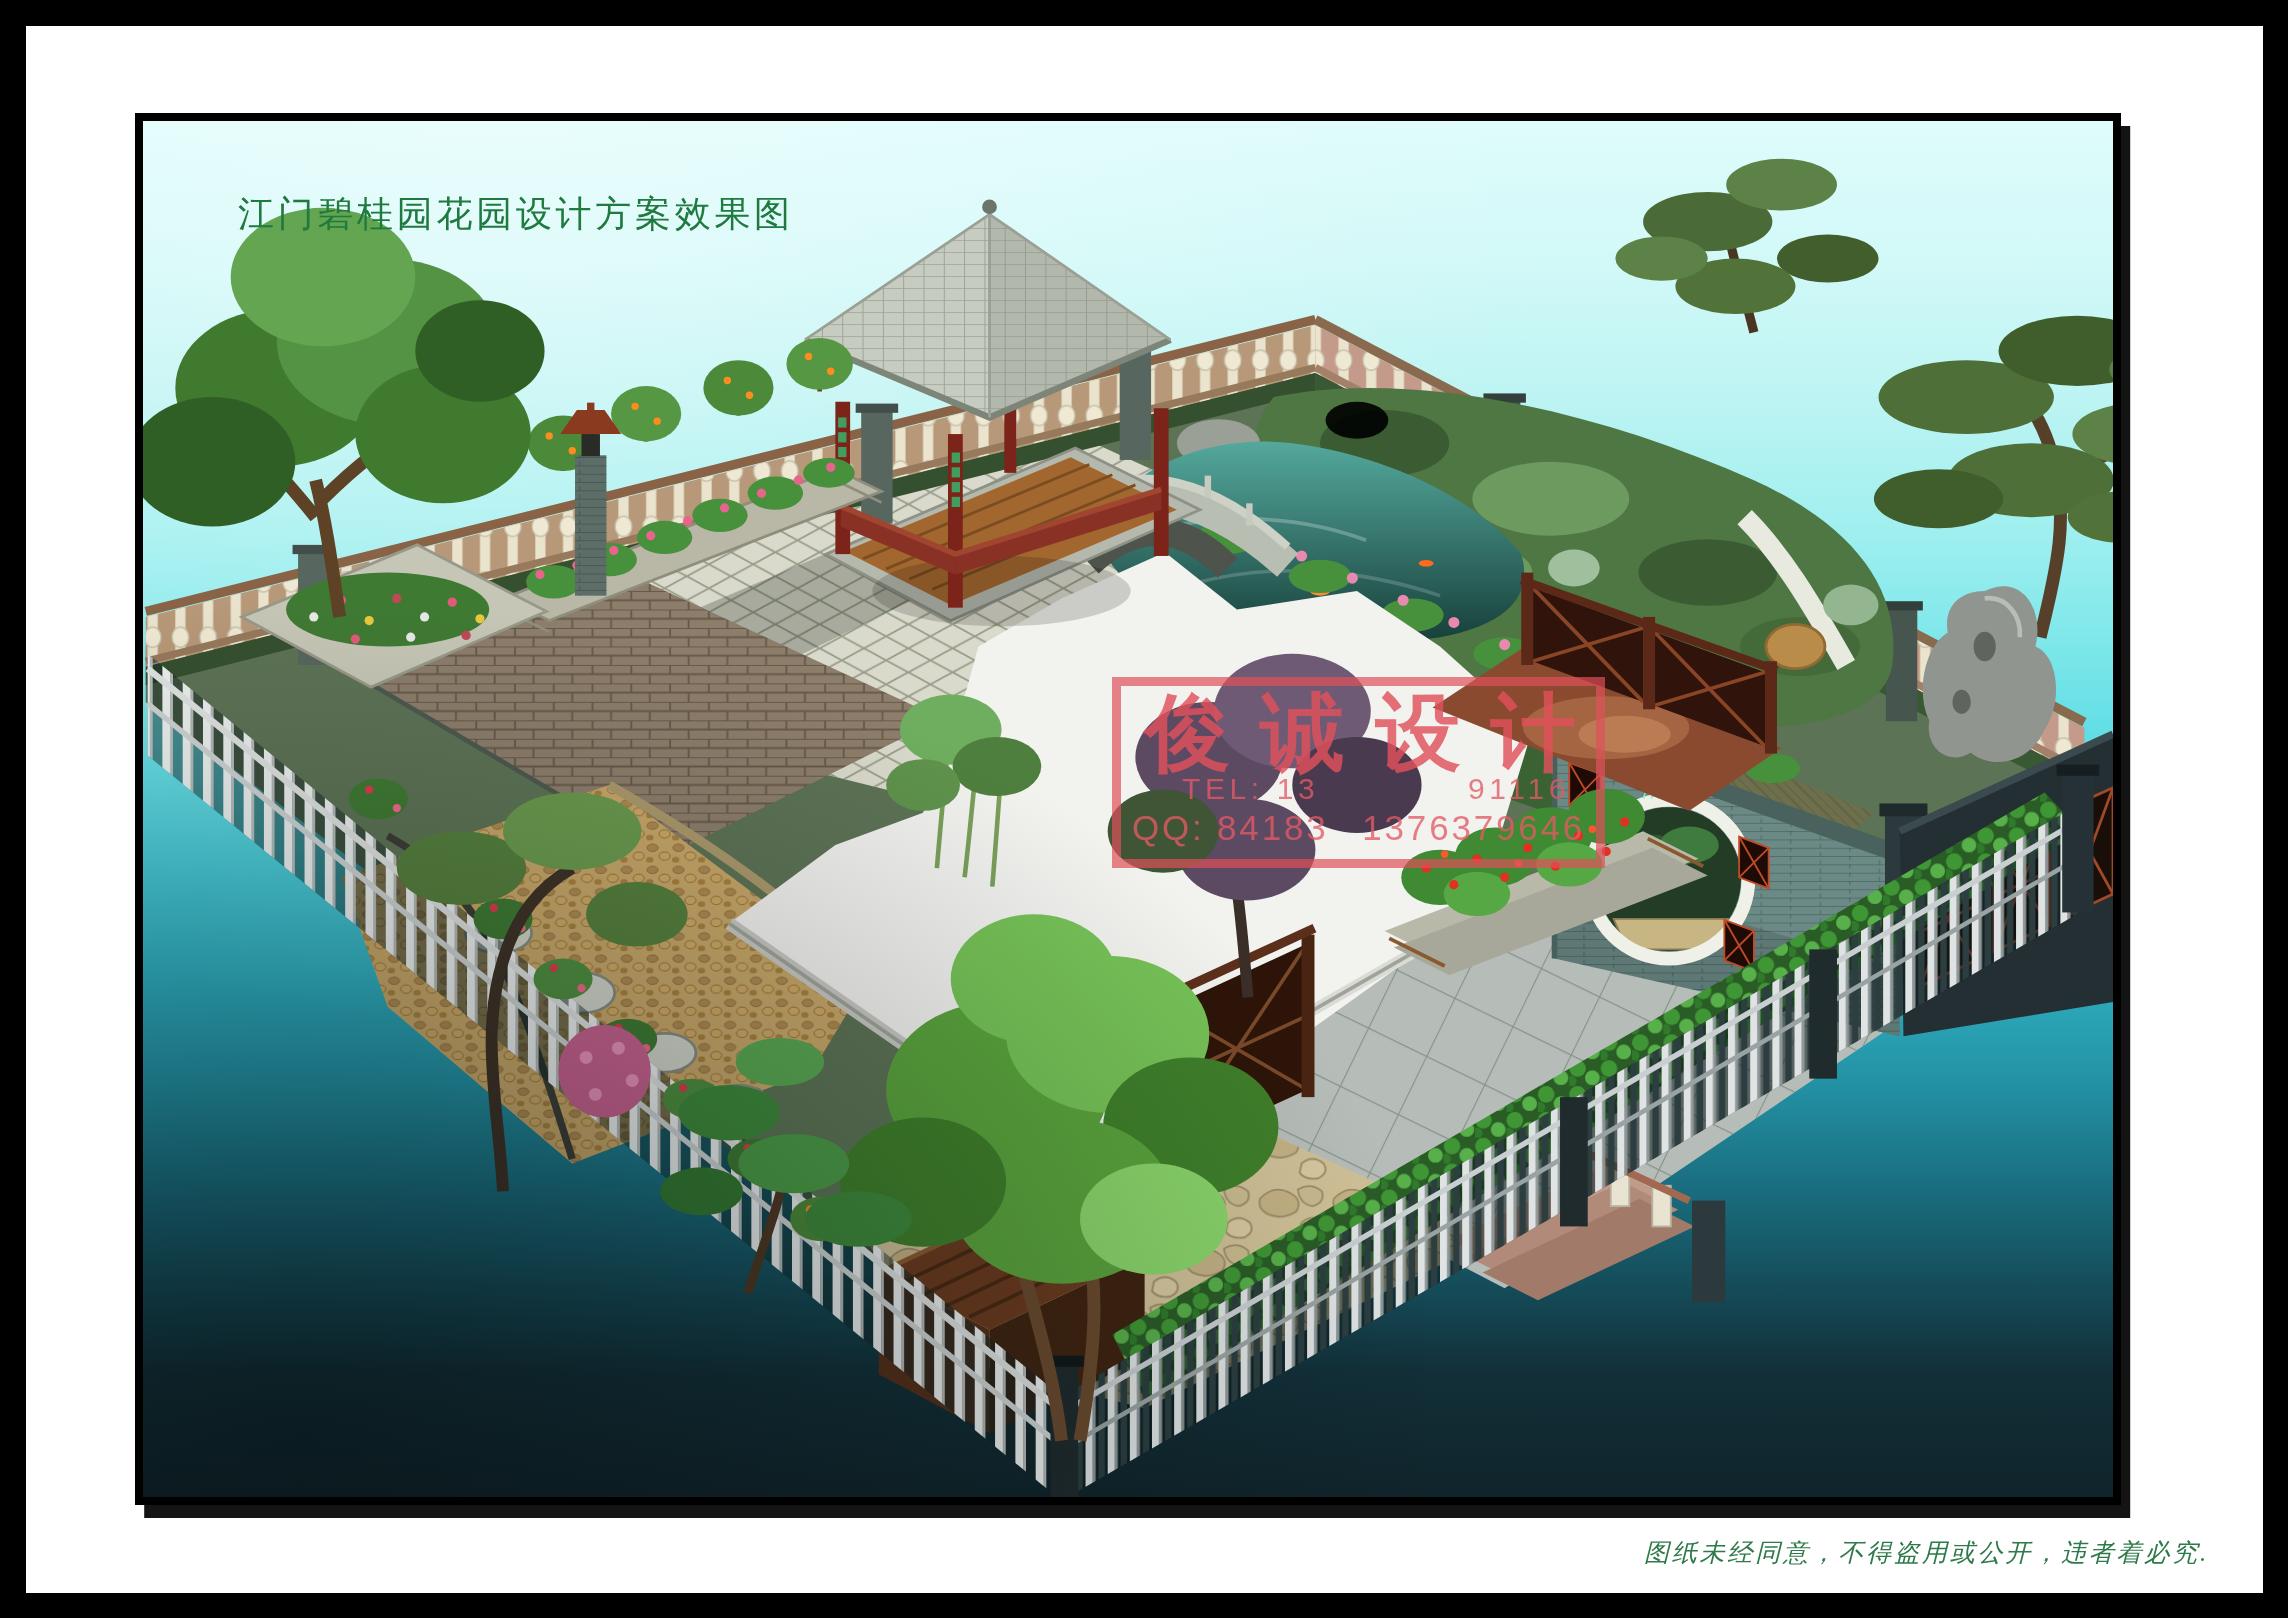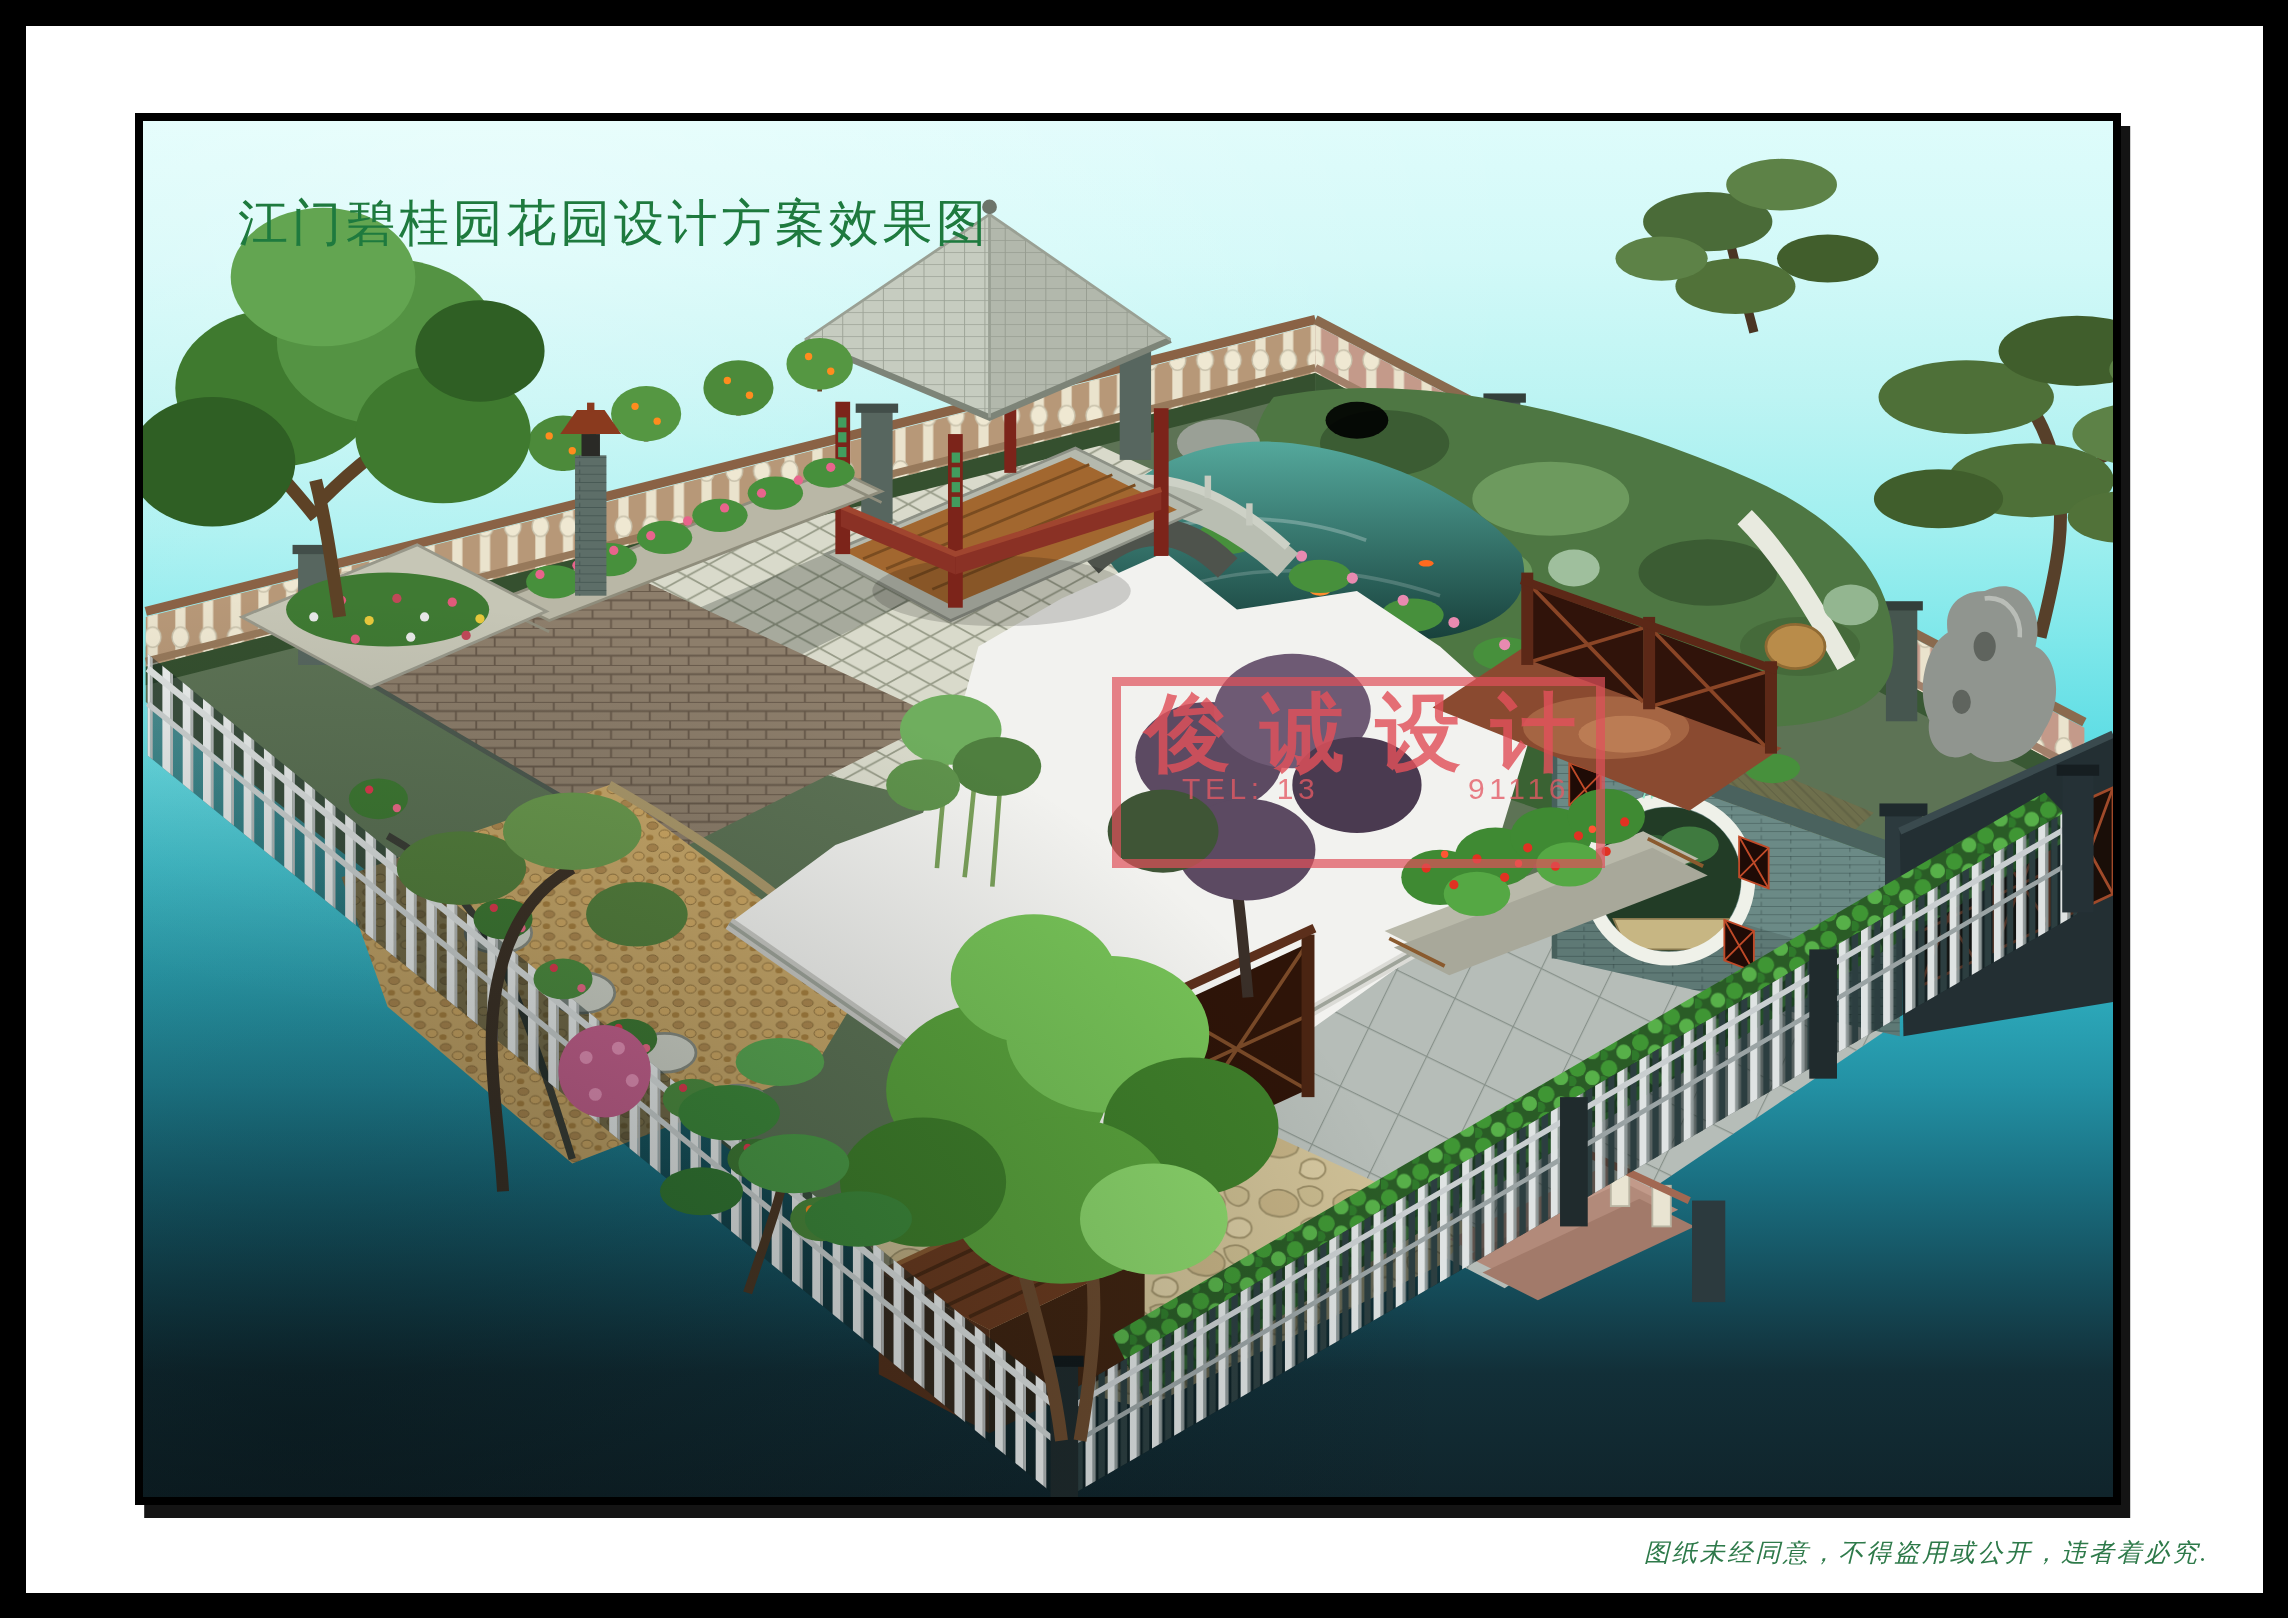--- a/index.html
+++ b/index.html
@@ -9,21 +9,21 @@
   #canvas{position:absolute;left:109px;top:87px;width:1986px;height:1392px;box-sizing:border-box;
     border:8.3px solid #000; box-shadow:9.2px 13px 0 rgba(0,0,0,.92);
     background:
       radial-gradient(ellipse at 18% 6%, rgba(255,255,255,.35), rgba(255,255,255,0) 45%),
       linear-gradient(180deg,#defcfb 0%,#d2f9f8 10%,#bdf4f3 20%,#9fefef 30%,#7de7ea 38%,
         #5bdce4 46%,#3fc9d6 54%,#2fafc0 62%,#2391a4 70%,#1a7082 77%,#154f5d 84%,#122f38 91%,#10242b 100%);}
   #canvas:after{content:"";position:absolute;inset:0;pointer-events:none;
       background:radial-gradient(ellipse at 8% 95%, rgba(4,12,14,.45), rgba(0,0,0,0) 45%);}
   #scene{position:absolute;inset:0;width:100%;height:100%;}
   .overlay{position:absolute;z-index:5;}
-  #title{left:212px;top:164px;font-size:50px;letter-spacing:3.7px;color:#1e7a3e;white-space:nowrap;}
+  #title{left:212px;top:164px;font-size:36px;letter-spacing:3.7px;color:#1e7a3e;white-space:nowrap;}
   #note{right:54px;bottom:24px;font-size:25px;font-style:italic;letter-spacing:2.8px;color:#2e7a4a;white-space:nowrap;text-align:center;}
   #watermark{left:1086px;top:651px;width:475px;height:173px;border:9.2px solid rgba(224,80,90,.70);
       color:rgba(224,80,90,.82);}
   #wm-brand{display:flex;justify-content:space-between;padding:1.8px 20px 0 24px;
       font-size:85px;line-height:89px;font-weight:bold;font-family:"DejaVu Serif",serif;}
   .wm-line{display:flex;justify-content:space-between;font-family:"Liberation Sans",sans-serif;
       color:rgba(228,90,100,.78);}
   #wm-tel{padding:0 26px 0 61px;font-size:30px;line-height:39px;letter-spacing:4.6px;margin-top:-7.4px;}
   #wm-qq{padding:0 11px 0 11px;font-size:35px;line-height:35px;letter-spacing:2.8px;margin-top:1.8px;}
 </style>
@@ -590,17 +590,21 @@
     <div id="wm-brand">
       <span>俊</span>
       <span>诚</span>
       <span>设</span>
       <span>计</span>
     </div>
     <div id="wm-tel" class="wm-line">
       <span>TEL: 13</span>
       <span>91116</span>
     </div>
+    <div id="wm-qq" class="wm-line">
+      <span>QQ: 84183</span>
+      <span>1376379646</span>
+    </div>
   </div>
 
   <div id="note" class="overlay">图纸未经同意，不得盗用或公开，违者着必究.</div>
 </div>
 
 
 </body></html>

